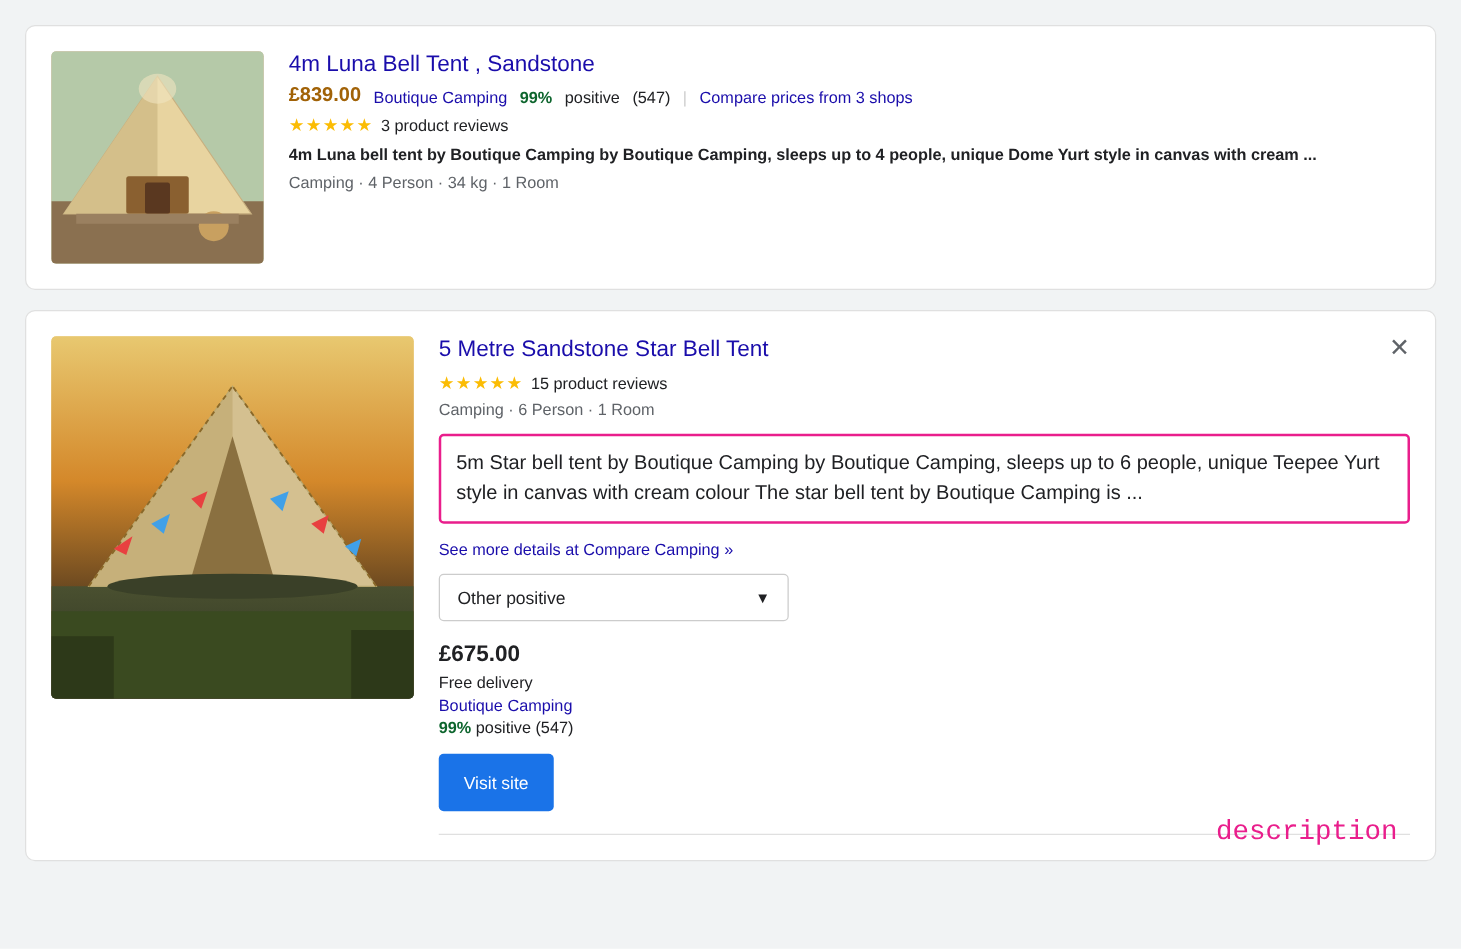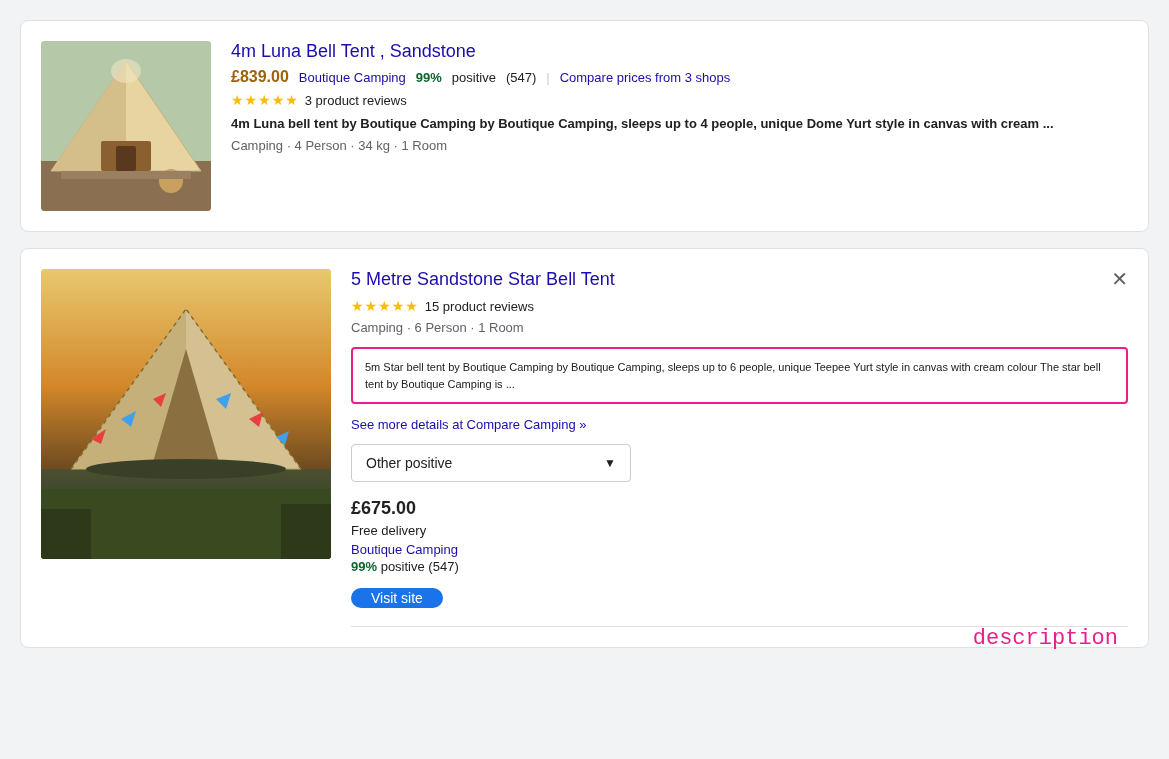--- a/index.html
+++ b/index.html
@@ -151,39 +151,39 @@
       cursor: pointer;
       display: block;
       margin-bottom: 8px;
       margin-right: 30px;
     }
     .desc-box {
       border: 2px solid #e91e8c;
       border-radius: 4px;
       padding: 10px 12px;
       margin: 12px 0;
-      font-size: 11px;
+      font-size: 16px;
       color: #202124;
       line-height: 1.5;
     }
     .see-more-link {
       color: #1a0dab;
       font-size: 13px;
       text-decoration: none;
       cursor: pointer;
       display: inline-block;
       margin-bottom: 12px;
     }
     .description-label {
       font-family: 'Courier New', monospace;
       color: #e91e8c;
       font-size: 22px;
       position: absolute;
       right: 10px;
-      top: 210px;
+      top: 222px;
       pointer-events: none;
     }
     .other-options-dropdown {
       display: flex;
       align-items: center;
       justify-content: space-between;
       border: 1px solid #ccc;
       border-radius: 4px;
       padding: 10px 14px;
       width: 280px;
@@ -217,22 +217,22 @@
       margin-bottom: 2px;
     }
     .positive-row2 {
       font-size: 13px;
       margin-bottom: 14px;
     }
     .visit-btn {
       background: #1a73e8;
       color: #fff;
       border: none;
-      border-radius: 16px;
-      padding: 2px 20px;
+      border-radius: 4px;
+      padding: 15px 20px;
       font-size: 14px;
       cursor: pointer;
       font-weight: 500;
     }
     .bottom-divider {
       border: none;
       border-top: 1px solid #e0e0e0;
       margin-top: 18px;
     }
 

